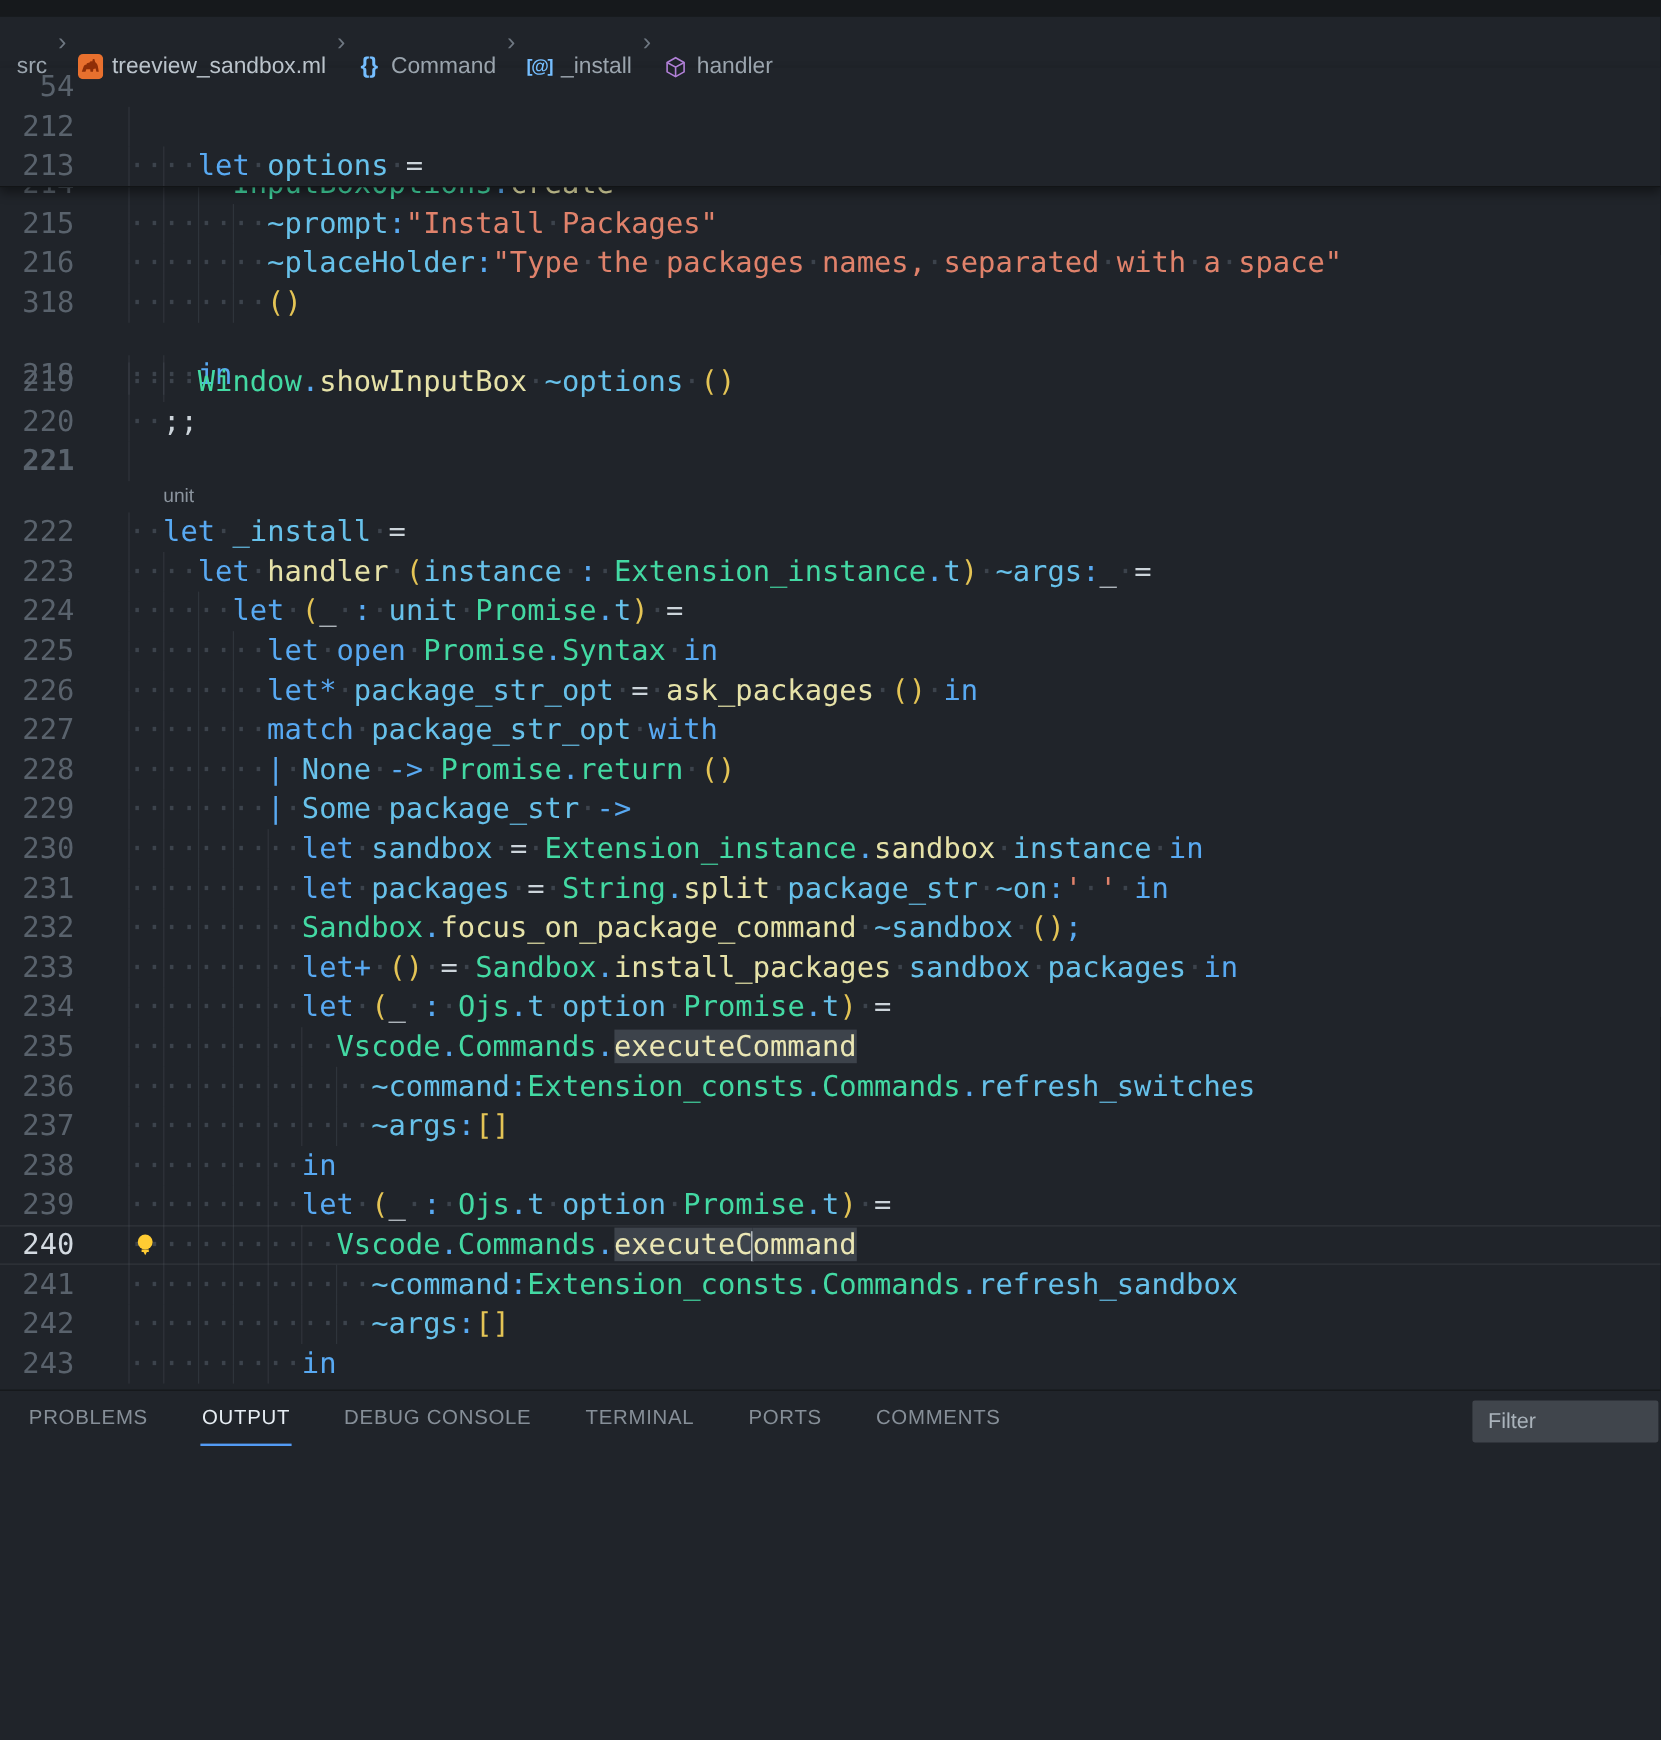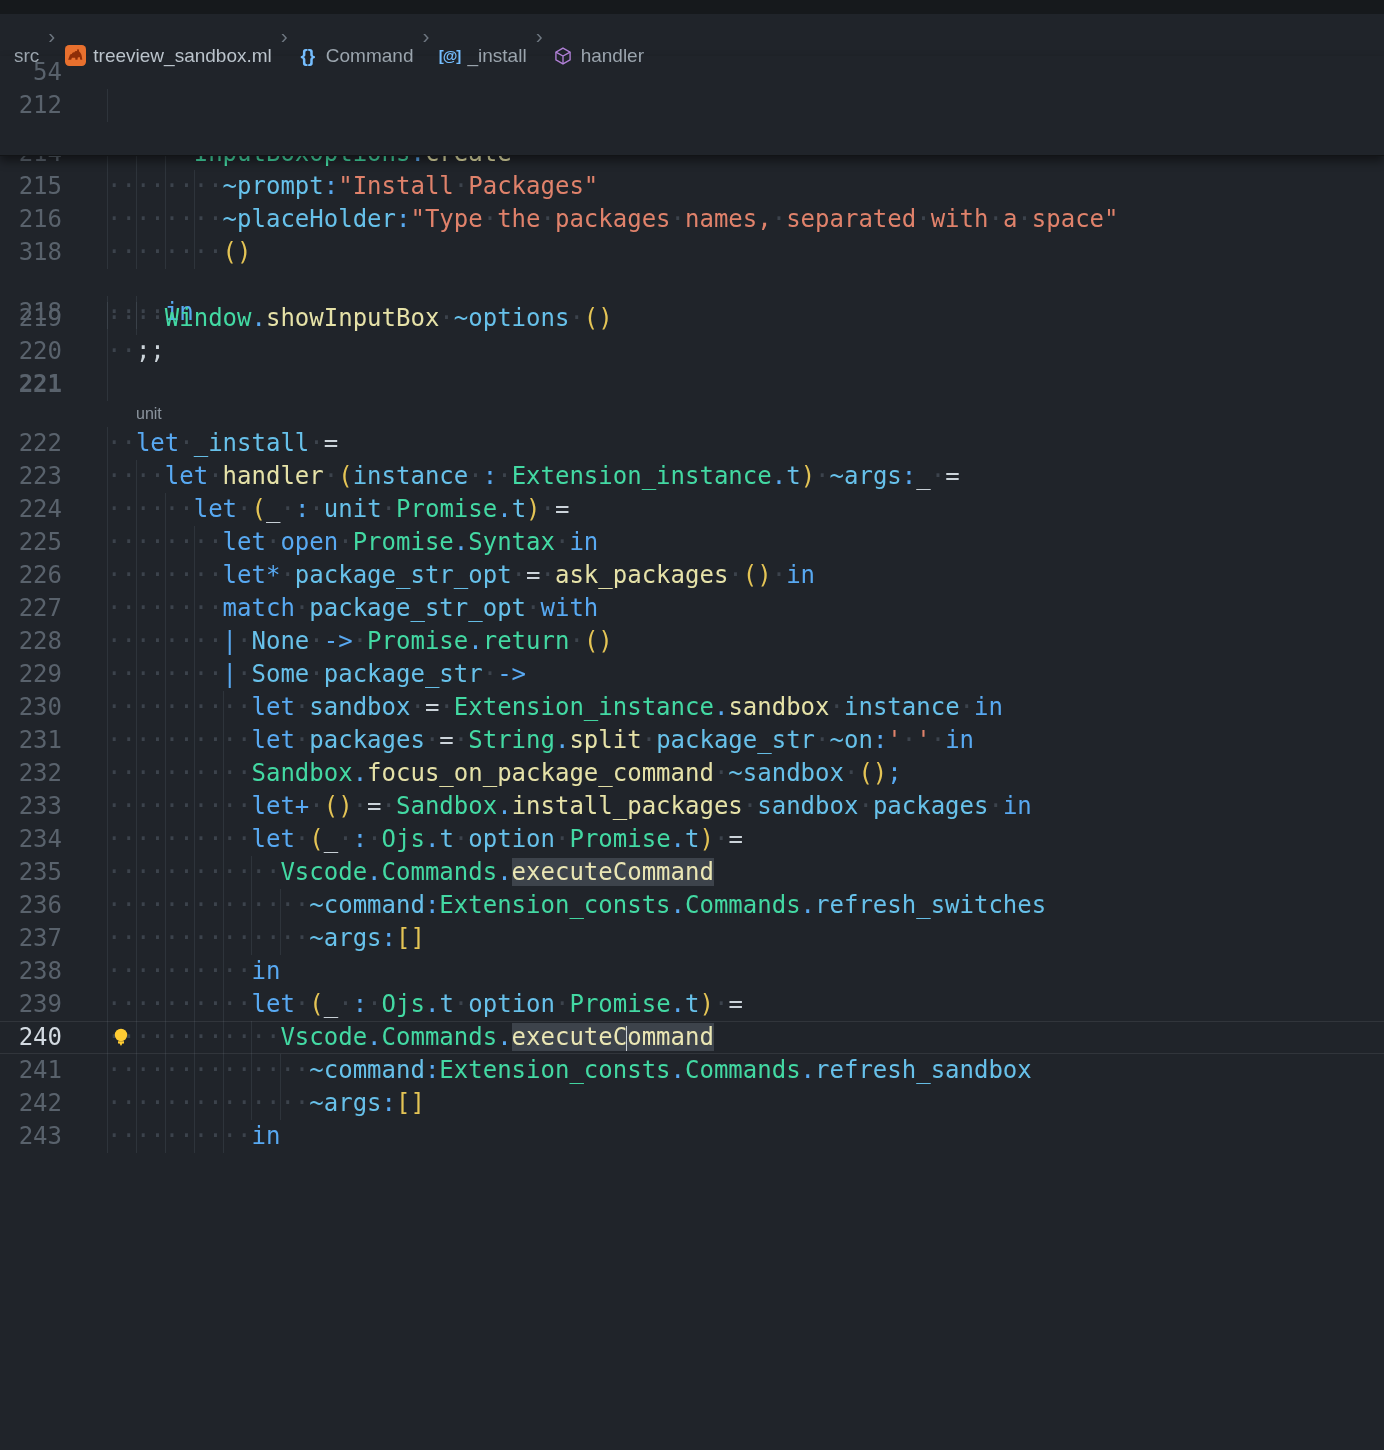--- a/index.html
+++ b/index.html
@@ -95,20 +95,21 @@
         <div class="line" style="top: 1120px;"><div class="guide" style="left: 107px;"></div><div class="guide" style="left: 135.88px;"></div><div class="guide" style="left: 164.76px;"></div><div class="guide" style="left: 193.64px;"></div><div class="guide" style="left: 222.52px;"></div><div class="num">243</div><div class="code"><span class="tk w">··········</span><span class="tk k">in</span></div></div>
         <div class="bulb" style="top: 1026px;"><svg width="22" height="24" viewBox="0 0 22 24">
             <circle cx="11" cy="9" r="6.2" fill="#ffcc33"></circle>
             <path d="M8 15.2h6v2.2h-1.6L11 20l-1.4-2.6H8z" fill="#ffcc33"></path>
           </svg></div>
       </div>
     <div class="lens">unit</div>
     <div class="sticky">
         <div class="line" style="top: 0px;"><div class="num">54</div></div>
         <div class="line" style="top: 33px;"><div class="guide" style="left: 107px;"></div><div class="num">212</div></div>
+        <div class="line" style="top: 66px;"><div class="guide" style="left: 107px;"></div><div class="guide" style="left: 135.88px;"></div><div class="num">213</div><div class="code"><span class="tk w">····</span><span class="tk k">let</span><span class="tk w">·</span><span class="tk v">options</span><span class="tk w">·</span><span class="tk o">=</span></div></div>
       </div>
   </div>
 
   <div class="top-strip"></div>
 
   <div class="breadcrumb">
       <span class="crumb">
         <span class="lbl">src</span>
       </span>
       <span class="sep">›</span>
@@ -140,14 +141,28 @@
         <span class="bc-icon">
           <svg width="20" height="20" viewBox="0 0 24 24" fill="none" stroke="#b180d7" stroke-width="1.6">
             <path d="M12 2.5l8.5 4.8v9.4L12 21.5l-8.5-4.8V7.3z"></path>
             <path d="M3.5 7.3L12 12l8.5-4.7M12 12v9.5"></path>
           </svg>
         </span>
         <span class="lbl">handler</span>
       </span>
     </div>
 
+  <div class="panel">
+    <div class="panel-tabs">
+        <div class="ptab">PROBLEMS</div>
+        <div class="ptab active">OUTPUT</div>
+        <div class="ptab">DEBUG CONSOLE</div>
+        <div class="ptab">TERMINAL</div>
+        <div class="ptab">PORTS</div>
+        <div class="ptab">COMMENTS</div>
+      </div>
+    <div class="filter">
+      <input type="text" placeholder="Filter" style="">
+    </div>
+    <div class="panel-body"></div>
+  </div>
 
 </div>
 
 </body></html>

